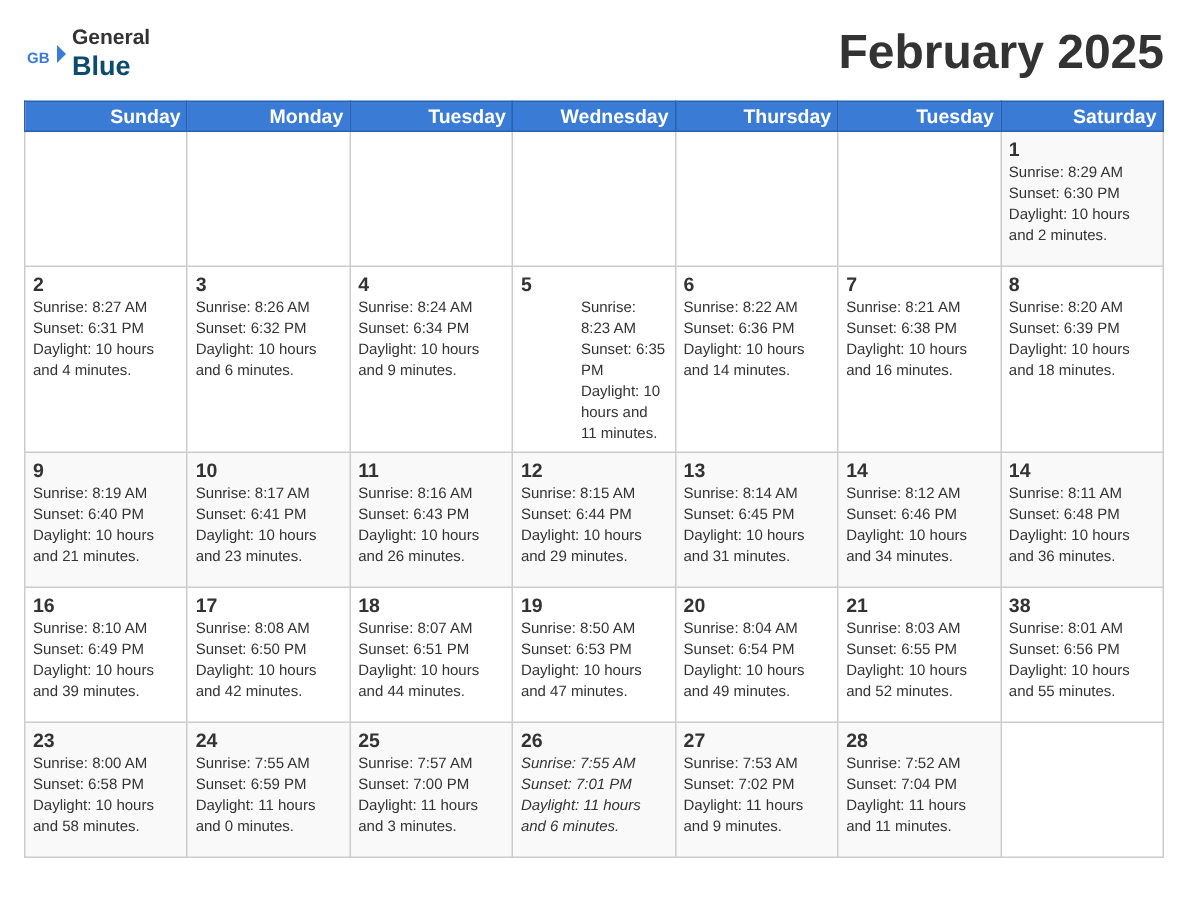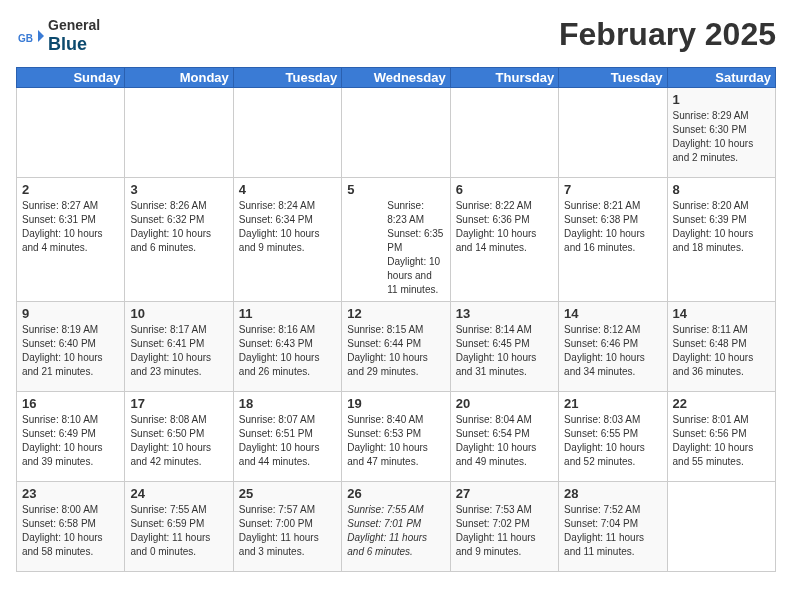--- a/index.html
+++ b/index.html
@@ -240,38 +240,38 @@
 Daylight: 10 hours and 42 minutes.</div>
         </td>
         <td>
           <span class="day-number">18</span>
           <div class="day-info" style="white-space: pre-line;">Sunrise: 8:07 AM
 Sunset: 6:51 PM
 Daylight: 10 hours and 44 minutes.</div>
         </td>
         <td>
           <span class="day-number">19</span>
-          <div class="day-info" style="white-space: pre-line;">Sunrise: 8:40 AM
+          <div class="day-info" style="white-space: pre-line;">Sunrise: 8:50 AM
 Sunset: 6:53 PM
 Daylight: 10 hours and 47 minutes.</div>
         </td>
         <td>
           <span class="day-number">20</span>
           <div class="day-info" style="white-space: pre-line;">Sunrise: 8:04 AM
 Sunset: 6:54 PM
 Daylight: 10 hours and 49 minutes.</div>
         </td>
         <td>
           <span class="day-number">21</span>
           <div class="day-info" style="white-space: pre-line;">Sunrise: 8:03 AM
 Sunset: 6:55 PM
 Daylight: 10 hours and 52 minutes.</div>
         </td>
         <td>
-          <span class="day-number">22</span>
+          <span class="day-number">38</span>
           <div class="day-info" style="white-space: pre-line;">Sunrise: 8:01 AM
 Sunset: 6:56 PM
 Daylight: 10 hours and 55 minutes.</div>
         </td>
       </tr>
       <tr>
         <td>
           <span class="day-number">23</span>
           <div class="day-info" style="white-space: pre-line;">Sunrise: 8:00 AM
 Sunset: 6:58 PM

